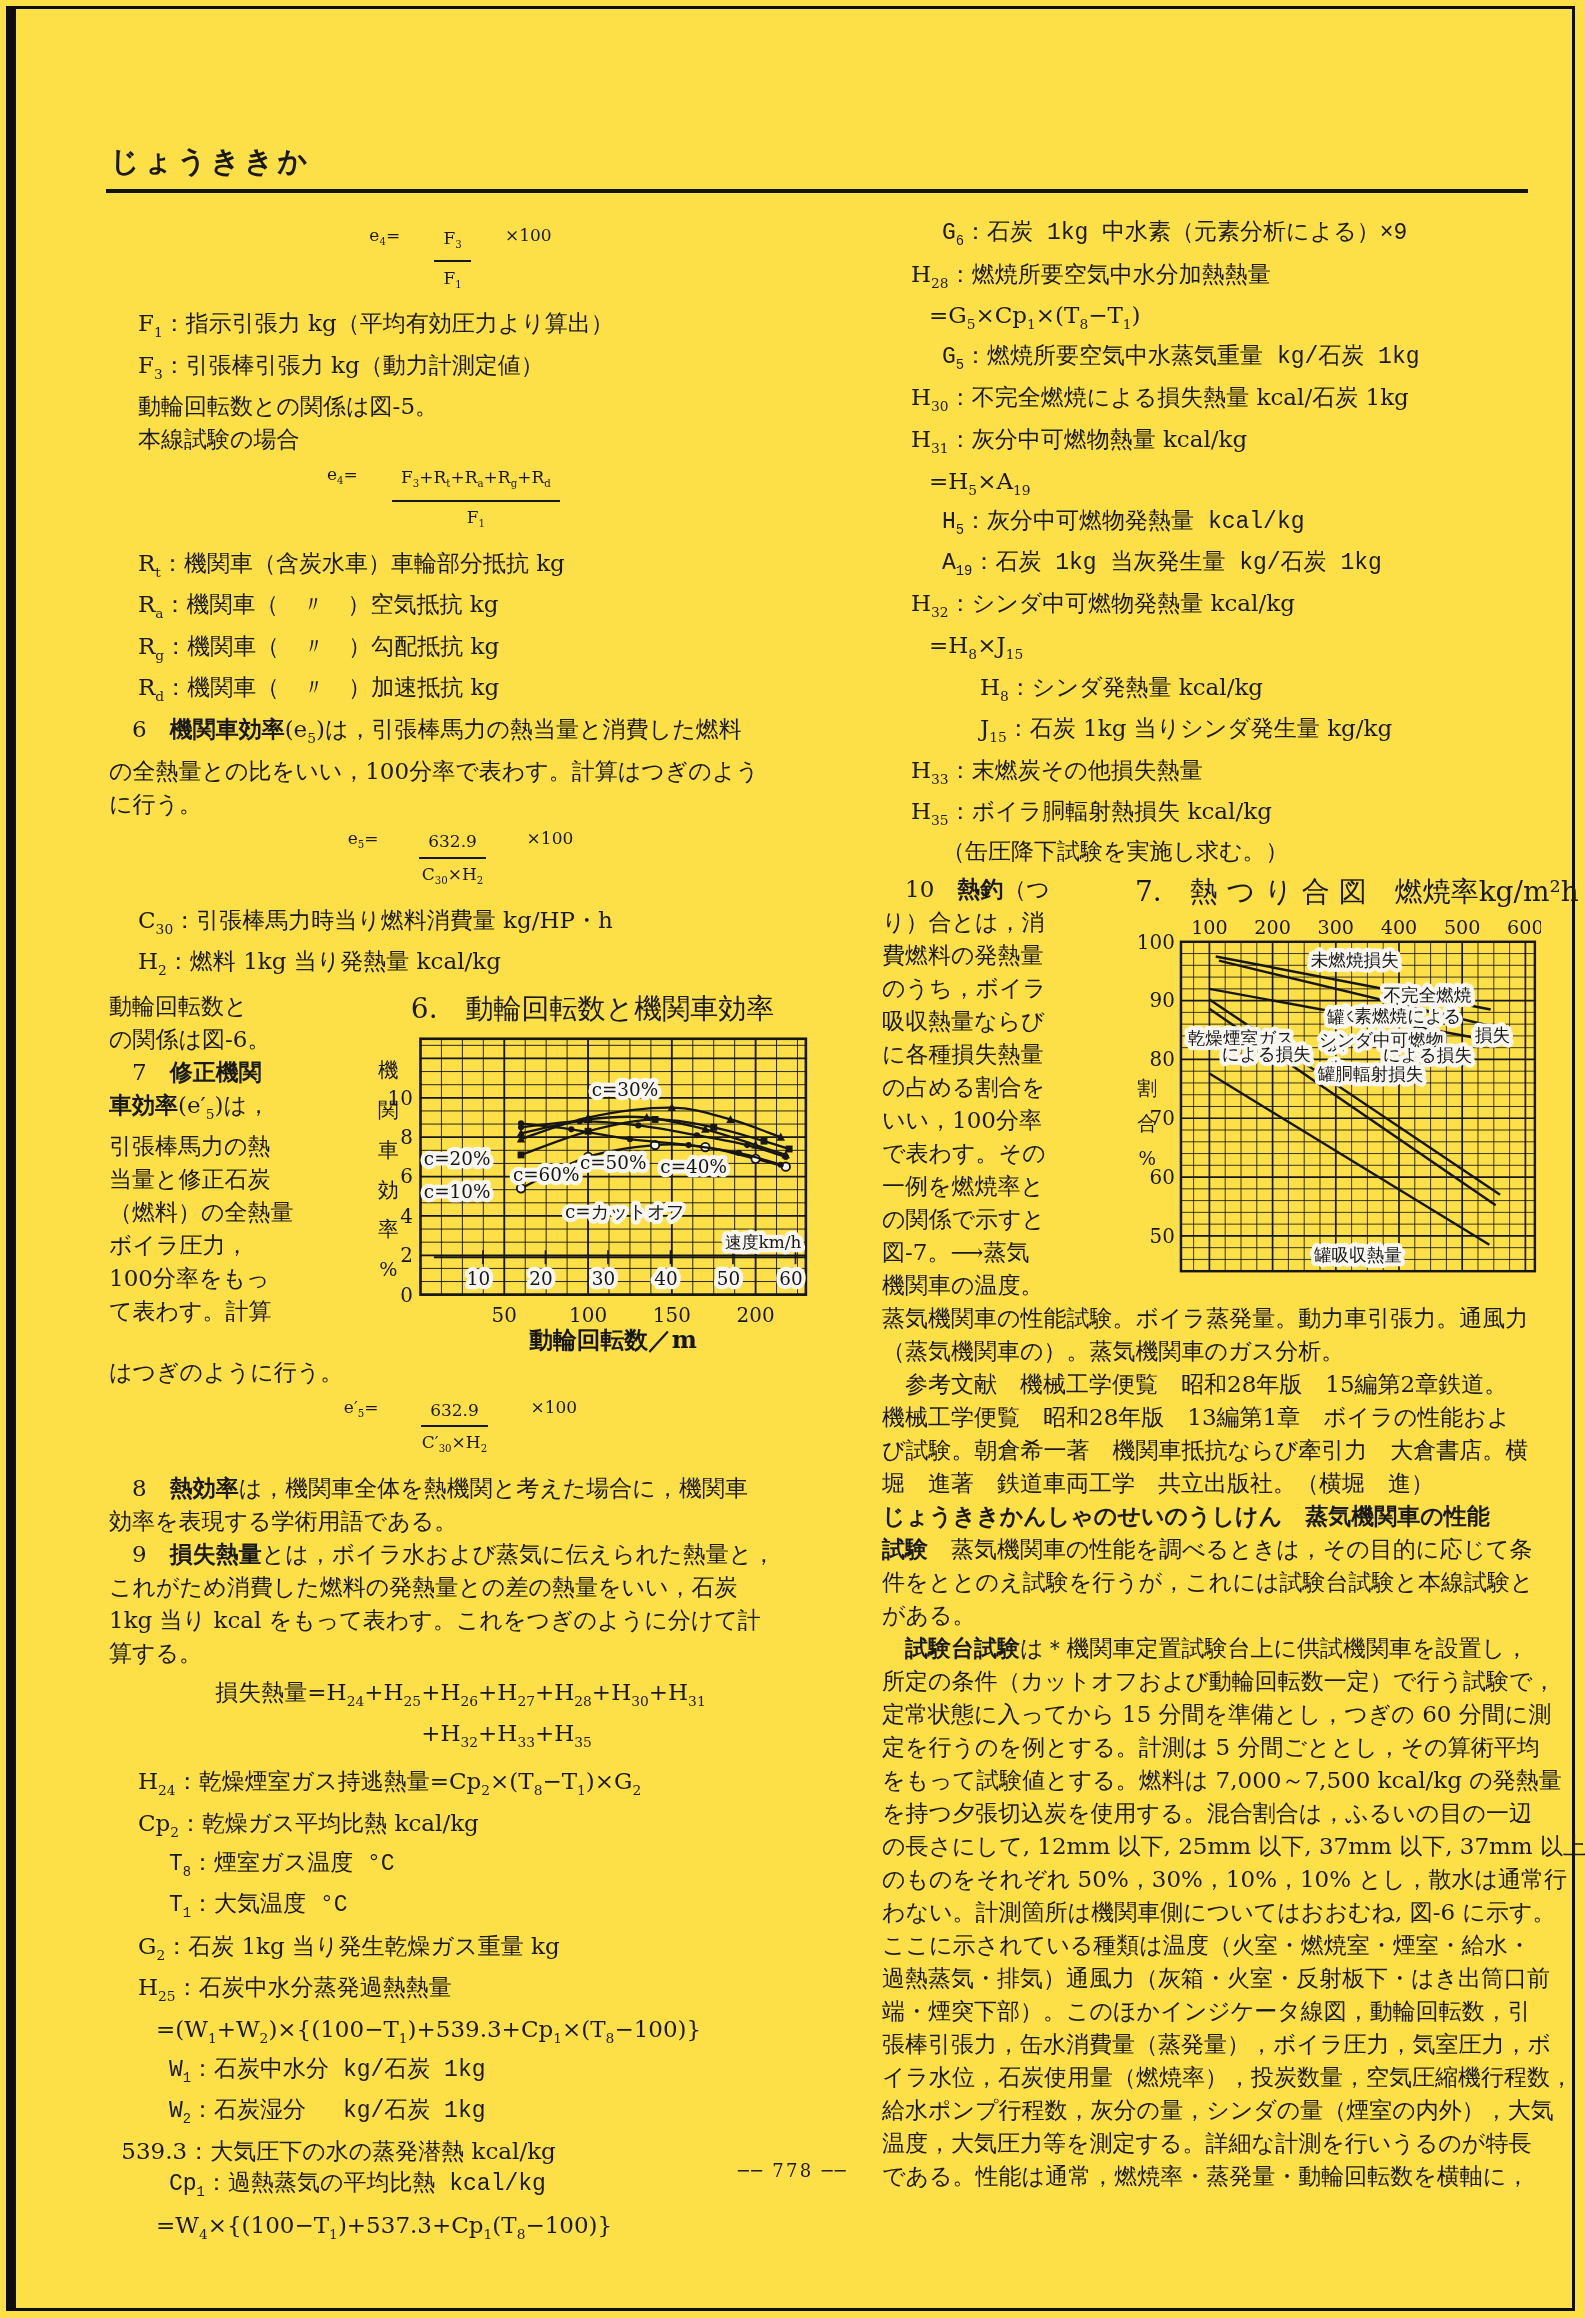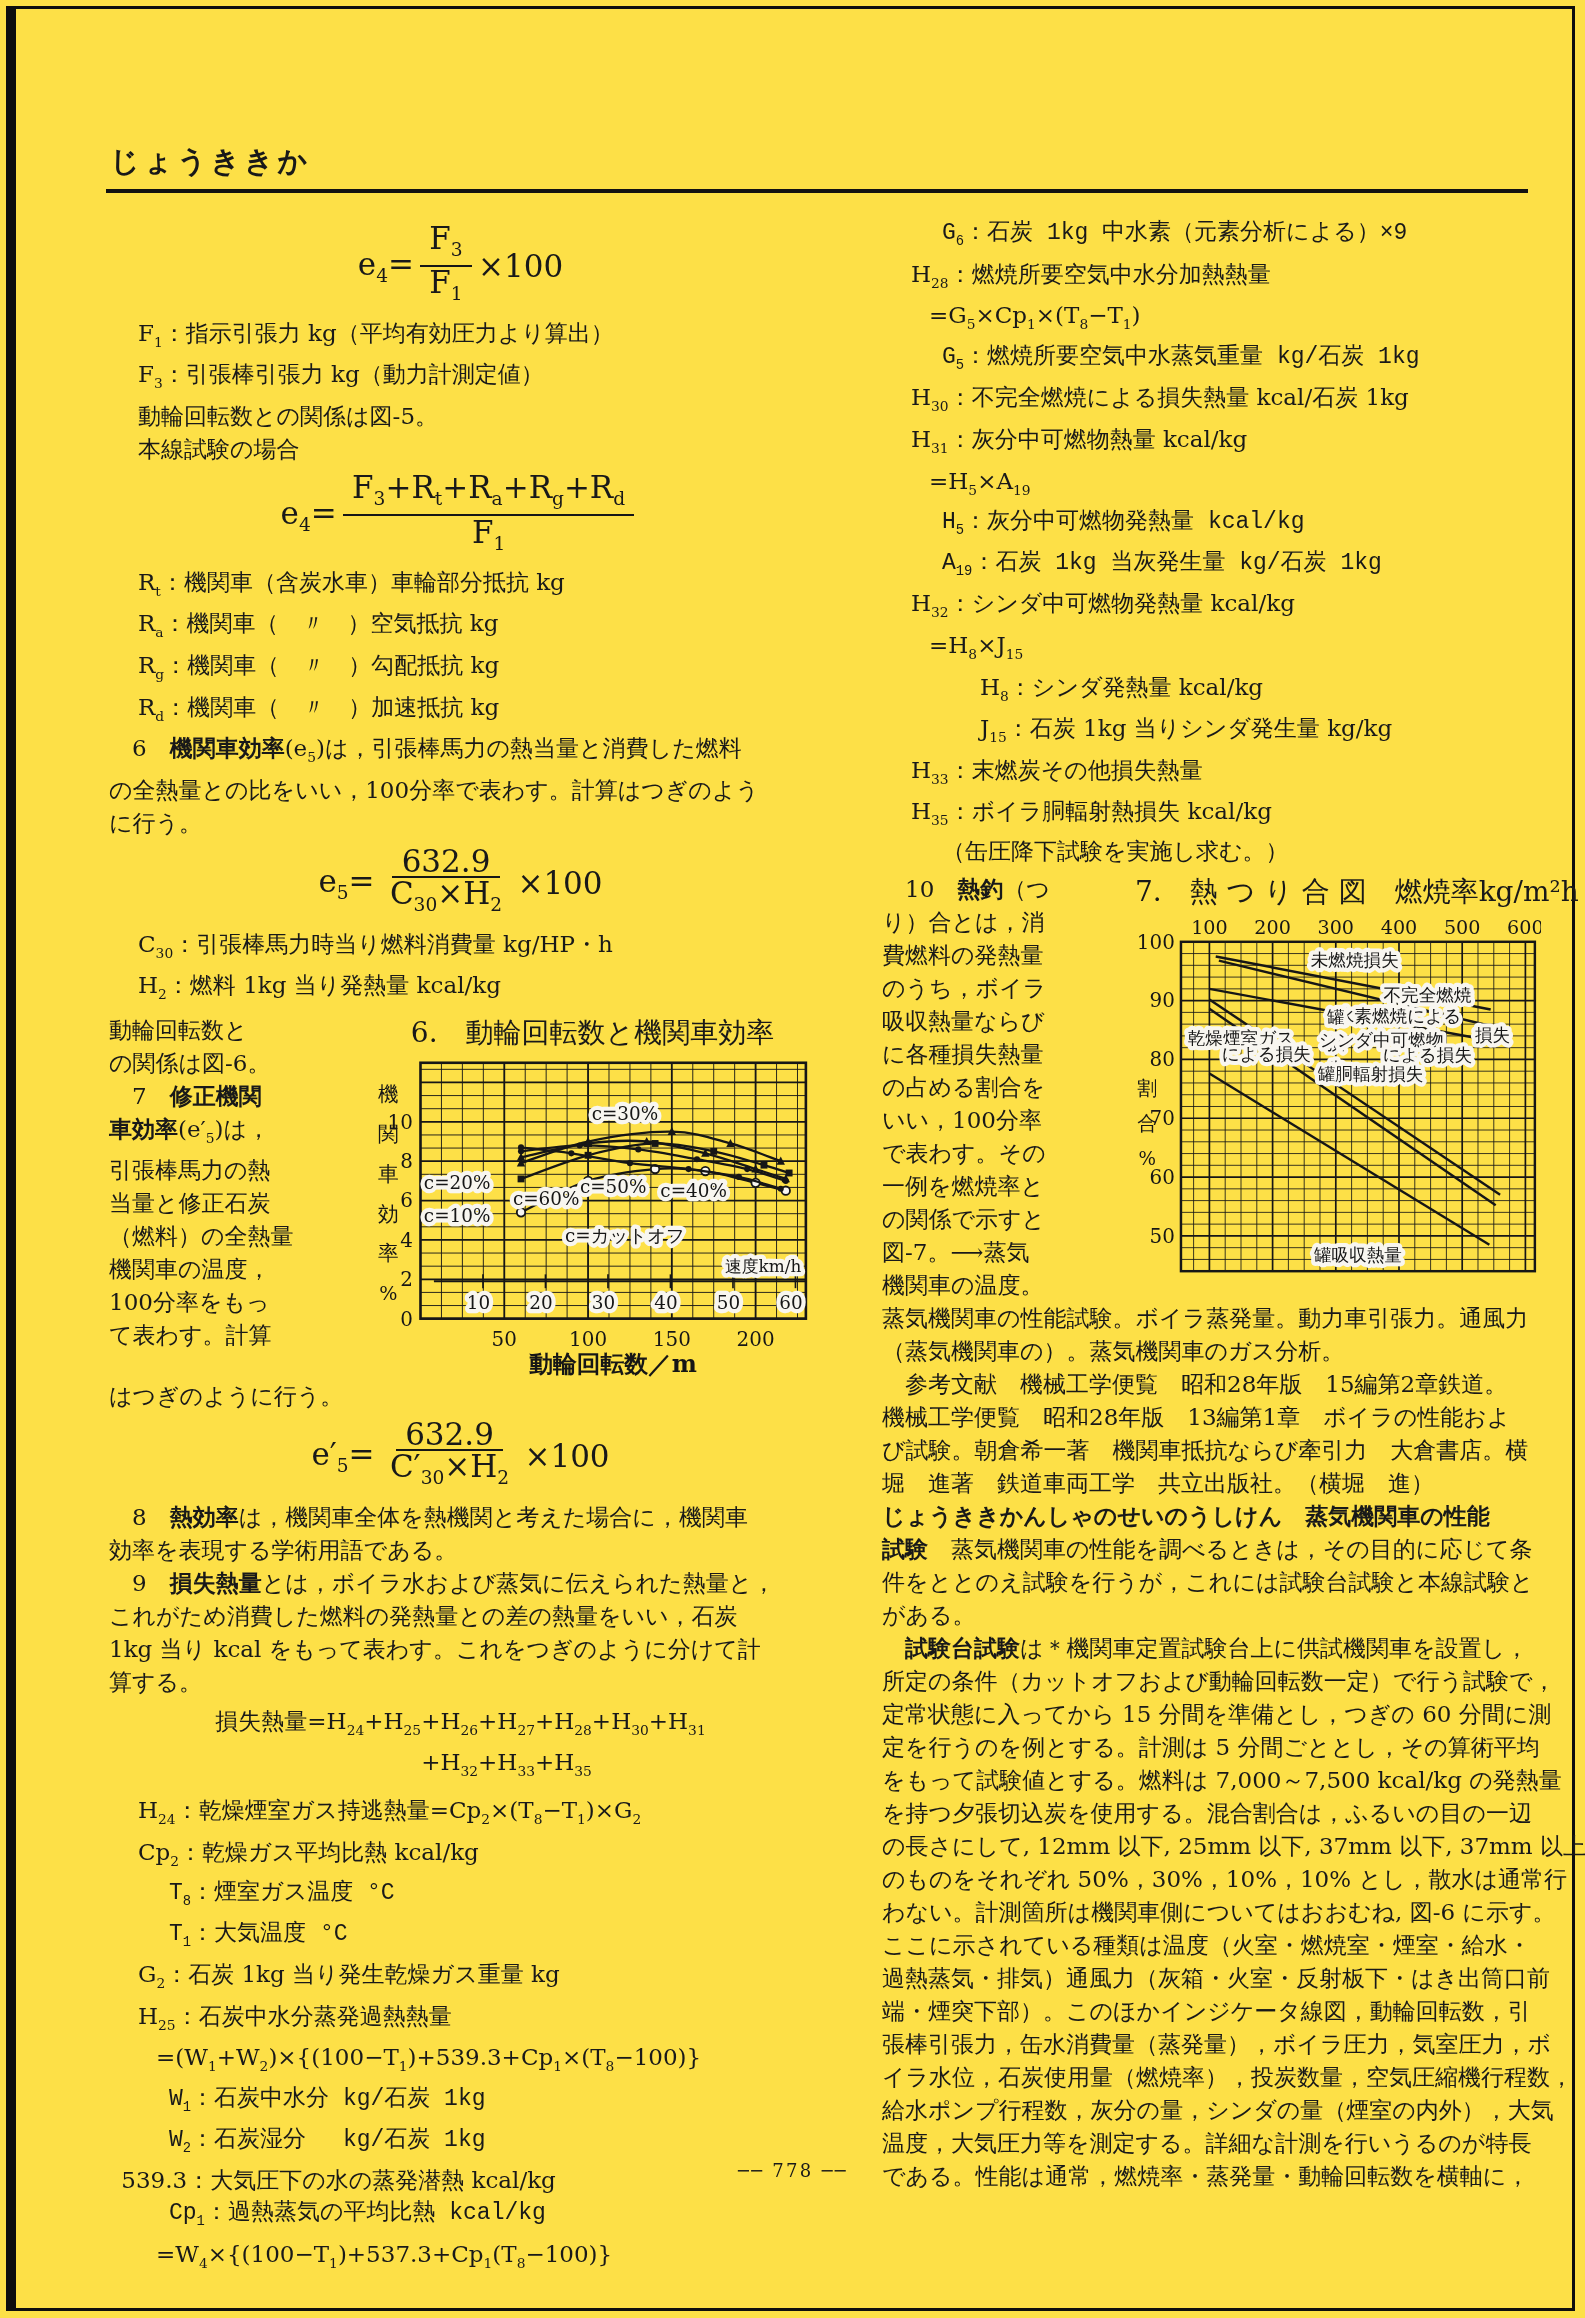--- a/index.html
+++ b/index.html
@@ -18,22 +18,22 @@
   .ln b{font-family:"DejaVu Sans",sans-serif;font-weight:600;}
   .def{padding-left:29px;}
   .def2{padding-left:60px;font-family:Liberation Mono, monospace;}
   .def3{padding-left:98px;}
   .eq{padding-left:47px;}
   .w539{padding-left:12.3px;}
   .body{padding-left:29px;}
   .par{padding-left:0;}
   .ctr{text-align:center;}
   .ctr2{text-align:center;padding-left:92px;}
-  .formula{display:flex;justify-content:center;align-items:center;font-size:31px;
-           margin:7.7px 0 9.2px;}
+  .formula{display:flex;justify-content:center;font-size:17px;
+           margin:7.7px 0 9.2px;gap:28px;}
   .formula sub{font-size:0.6em;}
   .frac{display:inline-flex;flex-direction:column;align-items:center;margin:0 6.1px;}
   .frac .num{padding:0 9.2px 2.3px;border-bottom:2.3px solid #161616;line-height:26px;}
   .frac .den{padding:2.3px 9.2px 0;line-height:26px;}
   .figrow{display:flex;margin-top:3.1px;}
   .fig-narrow6{width:264px;flex:none;}
   .fig-narrow7{width:253px;flex:none;}
   .figure{flex:none;}
   .fig-title{font-size:28px;text-align:center;margin:0 0 3.1px 0;white-space:nowrap;}
   .pagenum{position:absolute;top:2160px;left:0;width:100%;text-align:center;
@@ -102,21 +102,21 @@
 
     <div class="figrow">
       <div class="fig-narrow6">
           <div class="ln par">動輪回転数と</div>
           <div class="ln par">の関係は図-6。</div>
           <div class="ln par">　7　<b>修正機関</b></div>
           <div class="ln par"><b>車効率</b>(e′<sub>5</sub>)は，</div>
           <div class="ln par">引張棒馬力の熱</div>
           <div class="ln par">当量と修正石炭</div>
           <div class="ln par">（燃料）の全熱量</div>
-          <div class="ln par">機関車の温度，</div>
+          <div class="ln par">ボイラ圧力，</div>
           <div class="ln par">100分率をもっ</div>
           <div class="ln par">て表わす。計算</div>
         </div>
       <div class="figure">
         <div class="fig-title">6.　動輪回転数と機関車効率</div>
         <div id="fig6"><svg width="439" height="322" viewBox="0 0 573 420" font-family="DejaVu Serif, serif">
               <line x1="62" y1="10" x2="62" y2="344" stroke="#161616" stroke-width="1.2"></line>
               <line x1="89.33695652173913" y1="10" x2="89.33695652173913" y2="344" stroke="#161616" stroke-width="1.2"></line>
               <line x1="116.67391304347825" y1="10" x2="116.67391304347825" y2="344" stroke="#161616" stroke-width="1.2"></line>
               <line x1="144.01086956521738" y1="10" x2="144.01086956521738" y2="344" stroke="#161616" stroke-width="1.2"></line>

